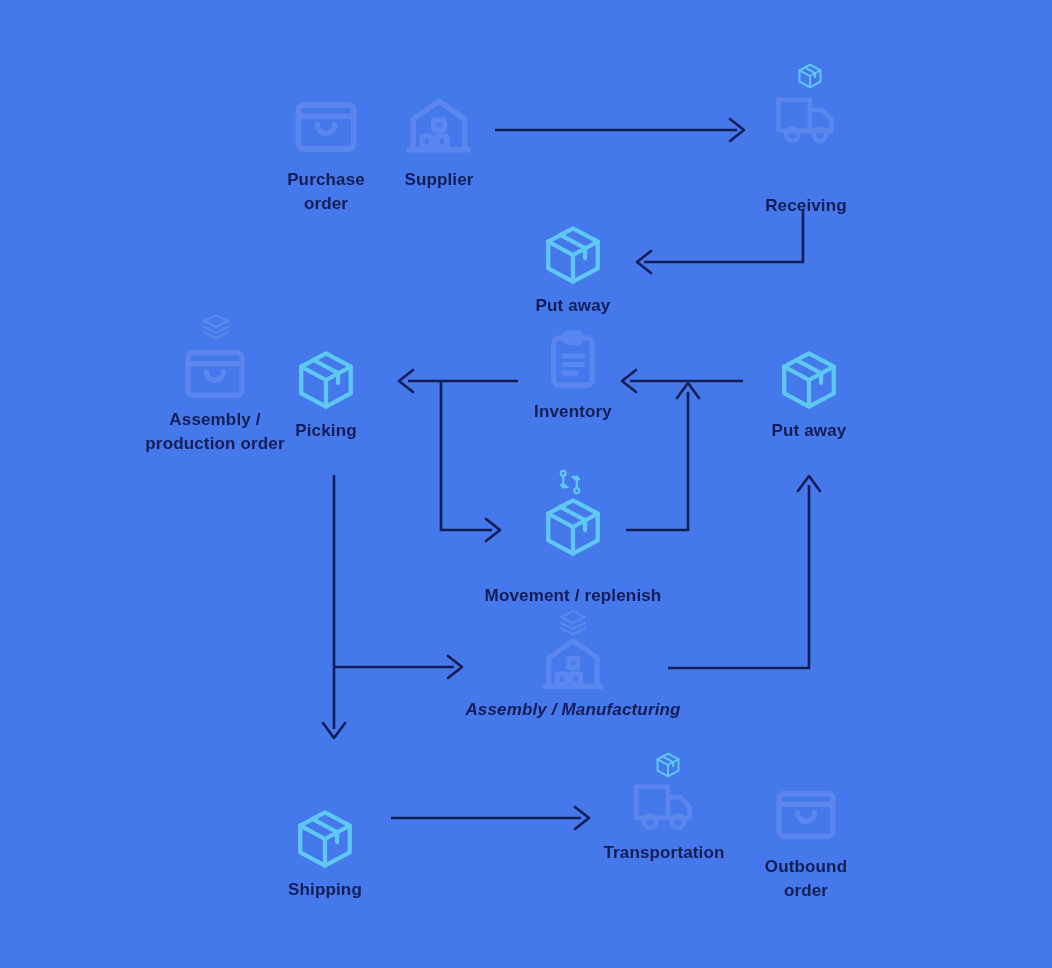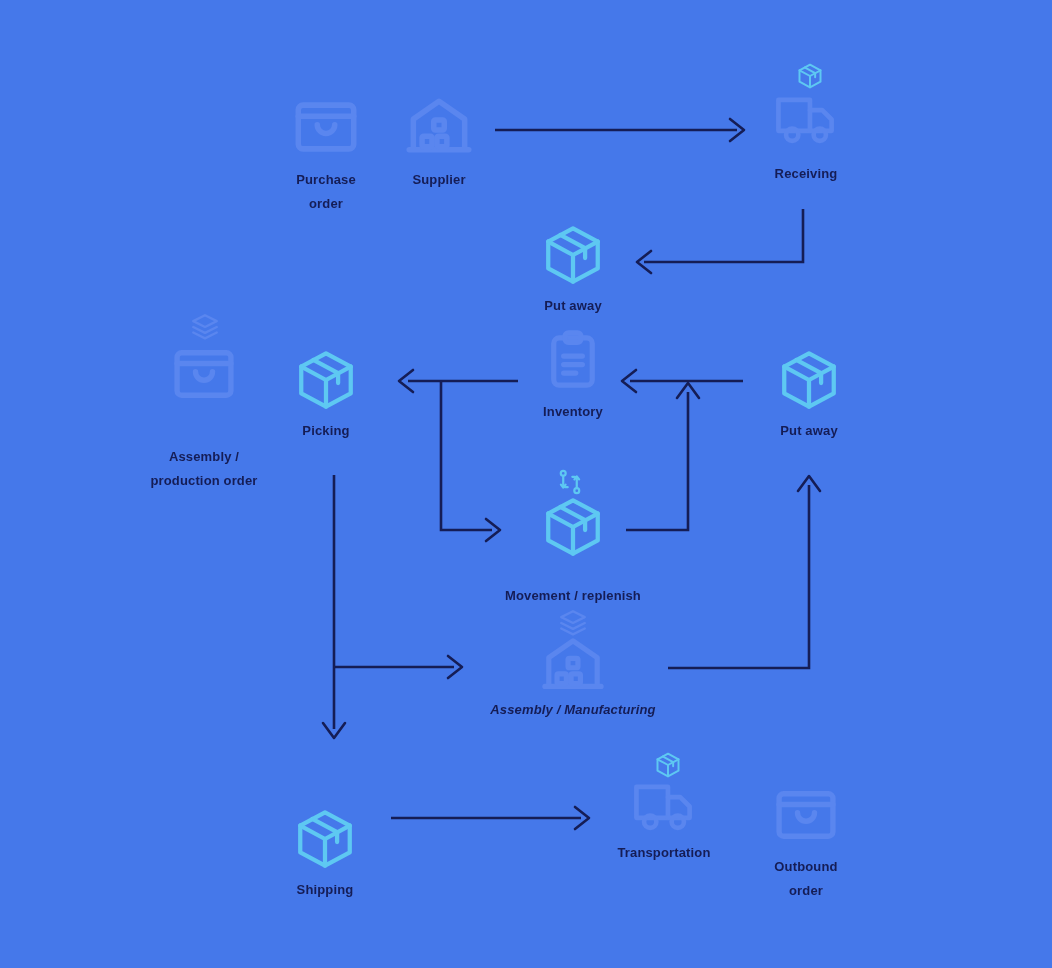--- a/index.html
+++ b/index.html
@@ -32,21 +32,21 @@
     justify-content: center;
   }
   .badge-icon {
     position: absolute;
   }
   .node-label {
     margin-top: 6px;
     text-align: center;
     color: #151d56;
     font-weight: bold;
-    font-size: 13px;
+    font-size: 17px;
     line-height: 24px;
     letter-spacing: 0.15px;
     white-space: pre-line;
   }
   svg { display: block; }
   .edge-layer {
     position: absolute;
     left: 0;
     top: 0;
     width: 1052px;
@@ -134,21 +134,21 @@
           <line x1="1.8" y1="19.8" x2="22.2" y2="19.8"></line>
           <rect x="10.2" y="9.6" width="3.6" height="3.4" rx="0.5"></rect>
           <rect x="6.2" y="15.2" width="3.4" height="3.6" rx="0.5"></rect>
           <rect x="11.3" y="15.2" width="3.4" height="3.6" rx="0.5"></rect>
         </svg>
       </span>
     </div>
     <div class="node-label">Supplier</div>
   </div>
 
-  <div class="node" style="left:716px; top:62px; width:180px;">
+  <div class="node" style="left:716px; top:62px; width:180px;gap:32px;">
     <div class="node-icons" style="width:100px; height:100px;">
       <span class="badge-icon" style="left:40px; top:0px;">
         <svg width="28" height="28" viewBox="0 0 24 24" fill="none" stroke="#5ec8f2" stroke-width="1.7" stroke-linecap="round" stroke-linejoin="round">
           <path d="M 12 2.3 L 21 7.1 L 21 16.9 L 12 21.7 L 3 16.9 L 3 7.1 Z"></path>
           <path d="M 3 7.1 L 12 12 L 21 7.1"></path>
           <path d="M 12 12 L 12 21.7"></path>
           <path d="M 7.4 4.7 L 16.4 9.5 L 16.4 13.1"></path>
         </svg>
       </span>
       <span style="position:absolute; left:18px; top:27px;">
@@ -170,21 +170,21 @@
           <path d="M 12 2.3 L 21 7.1 L 21 16.9 L 12 21.7 L 3 16.9 L 3 7.1 Z"></path>
           <path d="M 3 7.1 L 12 12 L 21 7.1"></path>
           <path d="M 12 12 L 12 21.7"></path>
           <path d="M 7.4 4.7 L 16.4 9.5 L 16.4 13.1"></path>
         </svg>
       </span>
     </div>
     <div class="node-label">Put away</div>
   </div>
 
-  <div class="node" style="left:114px; top:312px; width:180px;gap:37px;">
+  <div class="node" style="left:125px; top:312px; width:180px;">
     <div class="node-icons" style="width:100px; height:96px;">
       <span class="badge-icon" style="left:36px; top:0px;">
         <svg width="30" height="30" viewBox="0 0 24 24" fill="none" stroke="#5a86ef" stroke-width="1.9" stroke-linecap="round" stroke-linejoin="round">
           <path d="M 12 2.6 L 21.4 7.3 L 12 12 L 2.6 7.3 Z"></path>
           <path d="M 2.6 12 L 12 16.7 L 21.4 12"></path>
           <path d="M 2.6 16.4 L 12 21.1 L 21.4 16.4"></path>
         </svg>
       </span>
       <span style="position:absolute; left:15px; top:28px;">
         <svg width="70" height="68" viewBox="0 0 24 24" fill="none" stroke="#5a86ef" stroke-width="1.9" stroke-linecap="round" stroke-linejoin="round">

